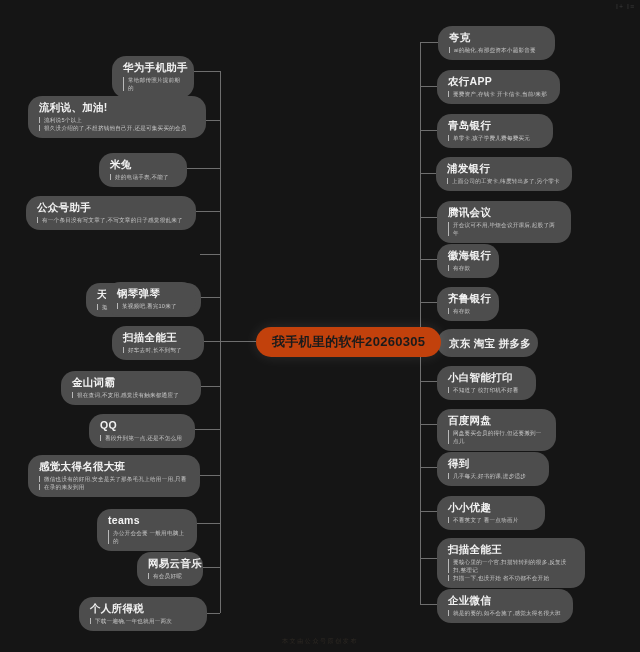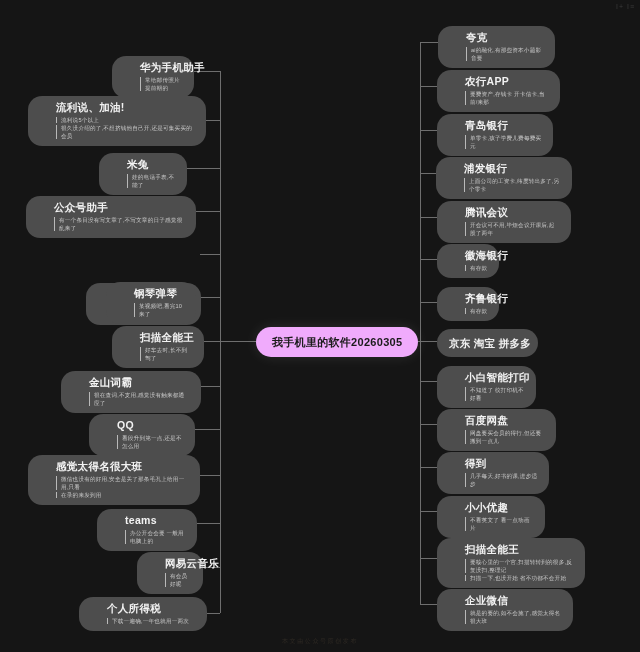--- a/index.html
+++ b/index.html
@@ -13,21 +13,21 @@
   
   #links{position:absolute;left:0;top:0;width:640px;height:652px;z-index:1;}
   #links line{stroke:#6e6e6e;stroke-width:1;shape-rendering:crispEdges;}
 
   
   .node{
     position:absolute;z-index:2;
     background:#4d4d4d;
     border-radius:14px;
     box-sizing:border-box;
-    padding:5px 11px 6px 28px;
+    padding:5px 11px 6px 11px;
     color:#efefef;
   }
   .node .title{
     font-size:10.5px;line-height:13px;font-weight:bold;
     color:#f2f2f2;white-space:nowrap;letter-spacing:.3px;
   }
   .node .desc{
     font-size:5.6px;line-height:8px;color:#c9c9c9;
     margin-top:2px;padding-left:5px;position:relative;
     letter-spacing:.2px;
@@ -35,24 +35,24 @@
   .node .desc::before{
     content:"";position:absolute;left:0;top:1px;bottom:1px;
     width:1px;background:#b9b9b9;
   }
   .node.nodesc{padding:7px 12px 7px 12px;}
   .node.nodesc .title{line-height:14px;}
 
   
   #root-node{
     position:absolute;z-index:3;
-    background:#f0abfc;color:#1b1b1b;
+    background:#c2410c;color:#1b1b1b;
     border-radius:16px;
     padding:8px 16px;
-    font-size:11px;font-weight:bold;line-height:14px;
+    font-size:13px;font-weight:bold;line-height:14px;
     white-space:nowrap;letter-spacing:.3px;
     box-shadow:0 0 14px rgba(255,255,255,.10);
   }
 
   
   #corner-mark{
     position:absolute;right:5px;top:3px;z-index:4;
     font-size:7px;color:#3a3a3a;letter-spacing:1px;
   }
   #watermark{

